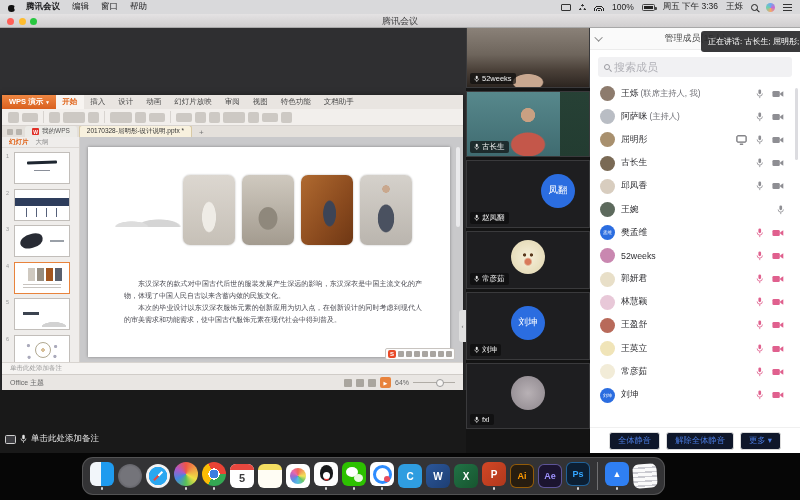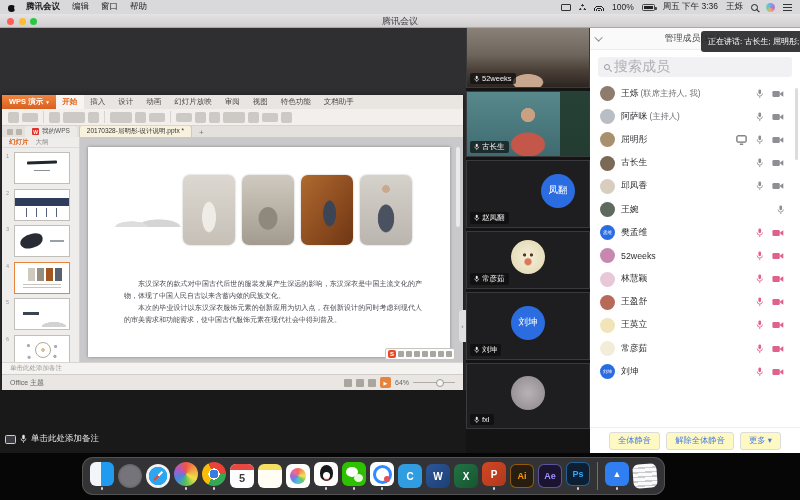--- a/index.html
+++ b/index.html
@@ -192,35 +192,35 @@
   .p-chevron { position:absolute; left:7px; top:8px; width:6px; height:6px; border-left:1.2px solid #8a8a8a; border-bottom:1.2px solid #8a8a8a; transform:rotate(-45deg) translateY(-2px); }
   .toast { position:absolute; left:67px; top:3px; width:141px; height:21px; background:rgba(42,42,44,.93);
            border-radius:3px; color:#fff; font-size:8px; display:flex; align-items:center; padding:0 7px; z-index:10; overflow:hidden;margin-left:44px; }
   .toast::after { content:""; position:absolute; right:6px; top:3px; width:26px; height:15px; opacity:.28;
       background:radial-gradient(ellipse 9px 7px at 30% 50%, #cfcfcf 0 60%, transparent 66%),
                  radial-gradient(ellipse 9px 7px at 70% 50%, #bfbfbf 0 60%, transparent 66%); }
   .search { position:absolute; left:8px; top:29px; width:194px; height:20px; background:#f1f1f3;
             border-radius:3px; display:flex; align-items:center; gap:4px; padding:0 6px; }
   .search .glass { width:6px; height:6px; border:1.1px solid #9a9aa0; border-radius:50%; position:relative; flex:none; }
   .search .glass::after { content:""; position:absolute; right:-2.5px; bottom:-2px; width:3px; height:1.1px; background:#9a9aa0; transform:rotate(45deg); }
-  .search .ph { font-size:14px; color:#b0b0b6; }
+  .search .ph { font-size:11px; color:#b0b0b6; }
   .mlist { position:absolute; left:0; right:0; top:54px; height:348px; overflow:hidden; }
   .m-row { height:23.2px; display:flex; align-items:center; padding:0 16px 0 10px; }
   .m-av { width:15px; height:15px; border-radius:50%; background:#c9c9cc; flex:none; margin-right:6px;
           display:flex; align-items:center; justify-content:center; overflow:hidden; }
   .m-av i { font-style:normal; color:#fff; font-size:4.5px; letter-spacing:0; }
   .m-name { font-size:8.8px; color:#2f2f33; white-space:nowrap; }
   .m-suffix { font-size:8.3px; color:#6e6e74; margin-left:2px; white-space:nowrap; }
   .m-icons { margin-left:auto; display:flex; align-items:center; gap:9px; }
   .ic-monitor, .ic-mic, .ic-cam { display:flex; align-items:center; }
   .ic-monitor { color:#4a4a50; }
   .p-scroll { position:absolute; right:2px; top:60px; width:3px; height:72px; background:#dcdce0; border-radius:2px; }
   .p-footer { position:absolute; left:0; right:0; bottom:0; height:26px; border-top:1px solid #f0f0f0;
               display:flex; align-items:center; justify-content:center; gap:6px; background:#fff; }
-  .pf-btn { font-size:8.3px; color:#4a7be0; background:#fef9c3; border:1px solid #dcdcdc; border-radius:3px; padding:2.5px 8px; white-space:nowrap; }
+  .pf-btn { font-size:8.3px; color:#4a7be0; background:#0f172a; border:1px solid #dcdcdc; border-radius:3px; padding:2.5px 8px; white-space:nowrap; }
 
   
   .dock-strip { position:absolute; left:0; right:0; top:453px; height:47px; background:#060606; }
   .dock { position:absolute; left:82px; top:457px; height:38px; display:flex; align-items:center; gap:2px;
           padding:2px 6px; background:rgba(95,95,100,.5); border:0.5px solid rgba(255,255,255,.16); border-radius:11px; z-index:20; }
   .dock-item { width:26px; display:flex; flex-direction:column; align-items:center; gap:1px; }
   .dk { width:24px; height:24px; border-radius:6px; display:flex; align-items:center; justify-content:center;
         color:#fff; font-size:10px; font-weight:bold; position:relative; overflow:hidden; flex:none; }
   .dock-dot { width:2.5px; height:2.5px; border-radius:50%; background:#d8d8d8; }
   .dock-item[data-kind="finder"] .dk { background:linear-gradient(90deg,#f2f6fa 0 45%, #1f9bef 45%); }
@@ -735,20 +735,43 @@
             </span>
             <span class="ic-cam" style="color: rgb(224, 96, 142);">
               <svg width="12" height="8" viewBox="0 0 14 9">
                   <rect x="0.5" y="1" width="8.6" height="7" rx="1.5" fill="currentColor"></rect>
                   <path d="M9.6 3.6 L13.2 1.4 v6.2 L9.6 5.5 z" fill="currentColor"></path>
                 </svg>
             </span>
           </span>
         </div>
           <div class="m-row">
+          <span class="m-av" style="background: rgb(232, 223, 200);">
+              <i></i>
+            </span>
+          <span class="m-name">郭妍君</span>
+          <span class="m-suffix"></span>
+          <span class="m-icons">
+
+            <span class="ic-mic" style="color: rgb(224, 96, 142);">
+              <svg width="7.5" height="10" viewBox="0 0 10 13">
+                  <rect x="3.2" y="0.5" width="3.6" height="6.2" rx="1.8" fill="currentColor"></rect>
+                  <path d="M1.5 5.8a3.5 3.5 0 0 0 7 0" fill="none" stroke="currentColor" stroke-width="1.1"></path>
+                  <line x1="5" y1="9.6" x2="5" y2="12" stroke="currentColor" stroke-width="1.1"></line>
+                </svg>
+            </span>
+            <span class="ic-cam" style="color: rgb(224, 96, 142);">
+              <svg width="12" height="8" viewBox="0 0 14 9">
+                  <rect x="0.5" y="1" width="8.6" height="7" rx="1.5" fill="currentColor"></rect>
+                  <path d="M9.6 3.6 L13.2 1.4 v6.2 L9.6 5.5 z" fill="currentColor"></path>
+                </svg>
+            </span>
+          </span>
+        </div>
+          <div class="m-row">
           <span class="m-av" style="background: rgb(232, 200, 216);">
               <i></i>
             </span>
           <span class="m-name">林慧颖</span>
           <span class="m-suffix"></span>
           <span class="m-icons">
 
             <span class="ic-mic" style="color: rgb(224, 96, 142);">
               <svg width="7.5" height="10" viewBox="0 0 10 13">
                   <rect x="3.2" y="0.5" width="3.6" height="6.2" rx="1.8" fill="currentColor"></rect>

